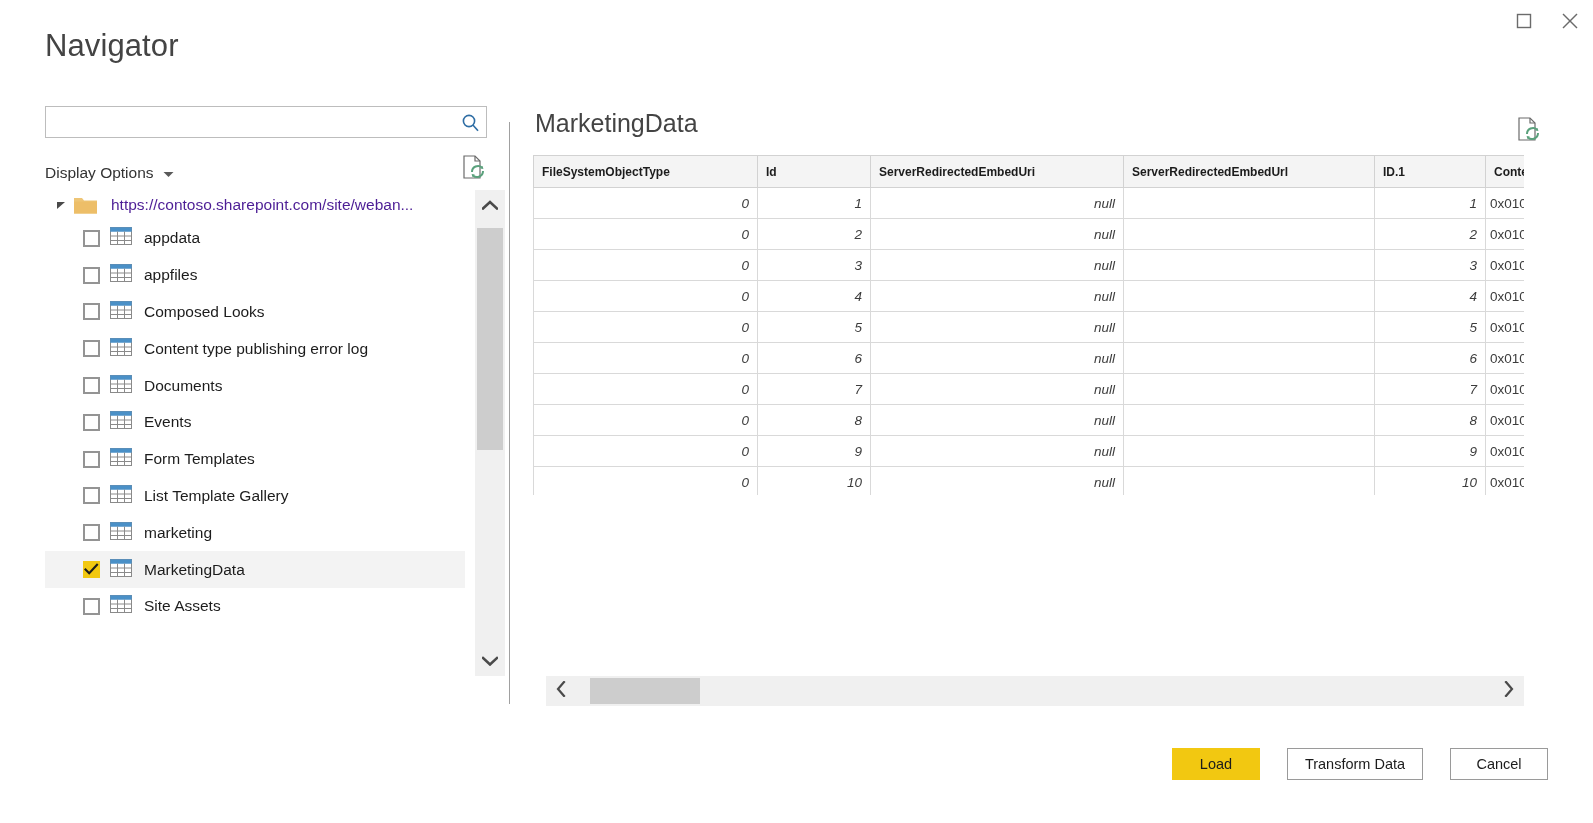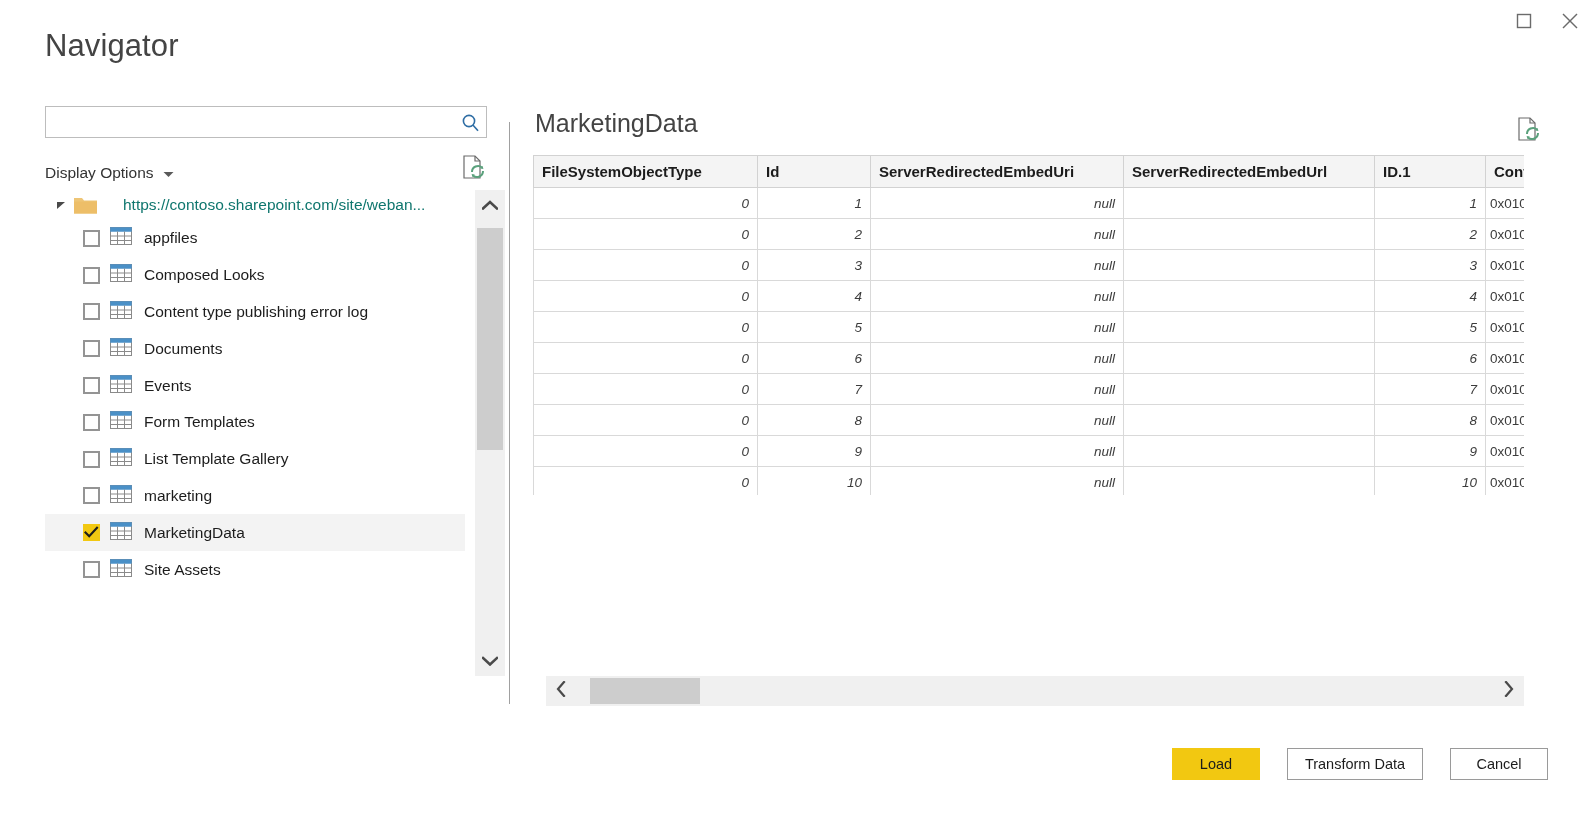--- a/index.html
+++ b/index.html
@@ -123,22 +123,22 @@
   }
   #tree-root-row {
     display: flex;
     align-items: center;
     height: 30px;
     padding-left: 10px;
     box-sizing: border-box;
   }
   #tree-root-label {
     font-size: 15.5px;
-    color: #0f766e;
-    margin-left: 24px;
+    color: #4c1d95;
+    margin-left: 12px;
     white-space: nowrap;
   }
   .caret {
     width: 12px;
     display: flex;
     align-items: center;
     justify-content: center;
   }
   #tree-scroll-area {
     position: absolute;
@@ -266,21 +266,21 @@
     width: 1100px;
     font-size: 13.5px;
   }
   table.preview th {
     background: #f4f4f4;
     border: 1px solid #d2d2d2;
     font-weight: bold;
     text-align: left;
     padding: 7px 8px;
     color: #1c1c1c;
-    font-size: 15px;
+    font-size: 12px;
     white-space: nowrap;
     overflow: hidden;
     height: 17px;
   }
   table.preview td {
     border: 1px solid #d9d9d9;
     padding: 6px 8px;
     height: 18px;
     color: #3c3c3c;
     font-style: italic;
@@ -454,20 +454,32 @@
           <div class="tree-item">
             <span class="chk"></span>
             <span class="tbl-icon"><svg width="22" height="18" viewBox="0 0 22 18">
                 <rect x="0.5" y="0.5" width="21" height="17" fill="#ffffff" stroke="#8a8a8a" stroke-width="1"></rect>
                 <rect x="0.5" y="0.5" width="21" height="4" fill="#4a90c7" stroke="#4a90c7" stroke-width="0.5"></rect>
                 <line x1="0.5" y1="9" x2="21.5" y2="9" stroke="#8a8a8a" stroke-width="1"></line>
                 <line x1="0.5" y1="13.5" x2="21.5" y2="13.5" stroke="#8a8a8a" stroke-width="1"></line>
                 <line x1="7.5" y1="4.5" x2="7.5" y2="17.5" stroke="#8a8a8a" stroke-width="1"></line>
                 <line x1="14.5" y1="4.5" x2="14.5" y2="17.5" stroke="#8a8a8a" stroke-width="1"></line>
               </svg></span>
+            <span class="tree-label">appdata</span>
+          </div>
+          <div class="tree-item">
+            <span class="chk"></span>
+            <span class="tbl-icon"><svg width="22" height="18" viewBox="0 0 22 18">
+                <rect x="0.5" y="0.5" width="21" height="17" fill="#ffffff" stroke="#8a8a8a" stroke-width="1"></rect>
+                <rect x="0.5" y="0.5" width="21" height="4" fill="#4a90c7" stroke="#4a90c7" stroke-width="0.5"></rect>
+                <line x1="0.5" y1="9" x2="21.5" y2="9" stroke="#8a8a8a" stroke-width="1"></line>
+                <line x1="0.5" y1="13.5" x2="21.5" y2="13.5" stroke="#8a8a8a" stroke-width="1"></line>
+                <line x1="7.5" y1="4.5" x2="7.5" y2="17.5" stroke="#8a8a8a" stroke-width="1"></line>
+                <line x1="14.5" y1="4.5" x2="14.5" y2="17.5" stroke="#8a8a8a" stroke-width="1"></line>
+              </svg></span>
             <span class="tree-label">appfiles</span>
           </div>
           <div class="tree-item">
             <span class="chk"></span>
             <span class="tbl-icon"><svg width="22" height="18" viewBox="0 0 22 18">
                 <rect x="0.5" y="0.5" width="21" height="17" fill="#ffffff" stroke="#8a8a8a" stroke-width="1"></rect>
                 <rect x="0.5" y="0.5" width="21" height="4" fill="#4a90c7" stroke="#4a90c7" stroke-width="0.5"></rect>
                 <line x1="0.5" y1="9" x2="21.5" y2="9" stroke="#8a8a8a" stroke-width="1"></line>
                 <line x1="0.5" y1="13.5" x2="21.5" y2="13.5" stroke="#8a8a8a" stroke-width="1"></line>
                 <line x1="7.5" y1="4.5" x2="7.5" y2="17.5" stroke="#8a8a8a" stroke-width="1"></line>

